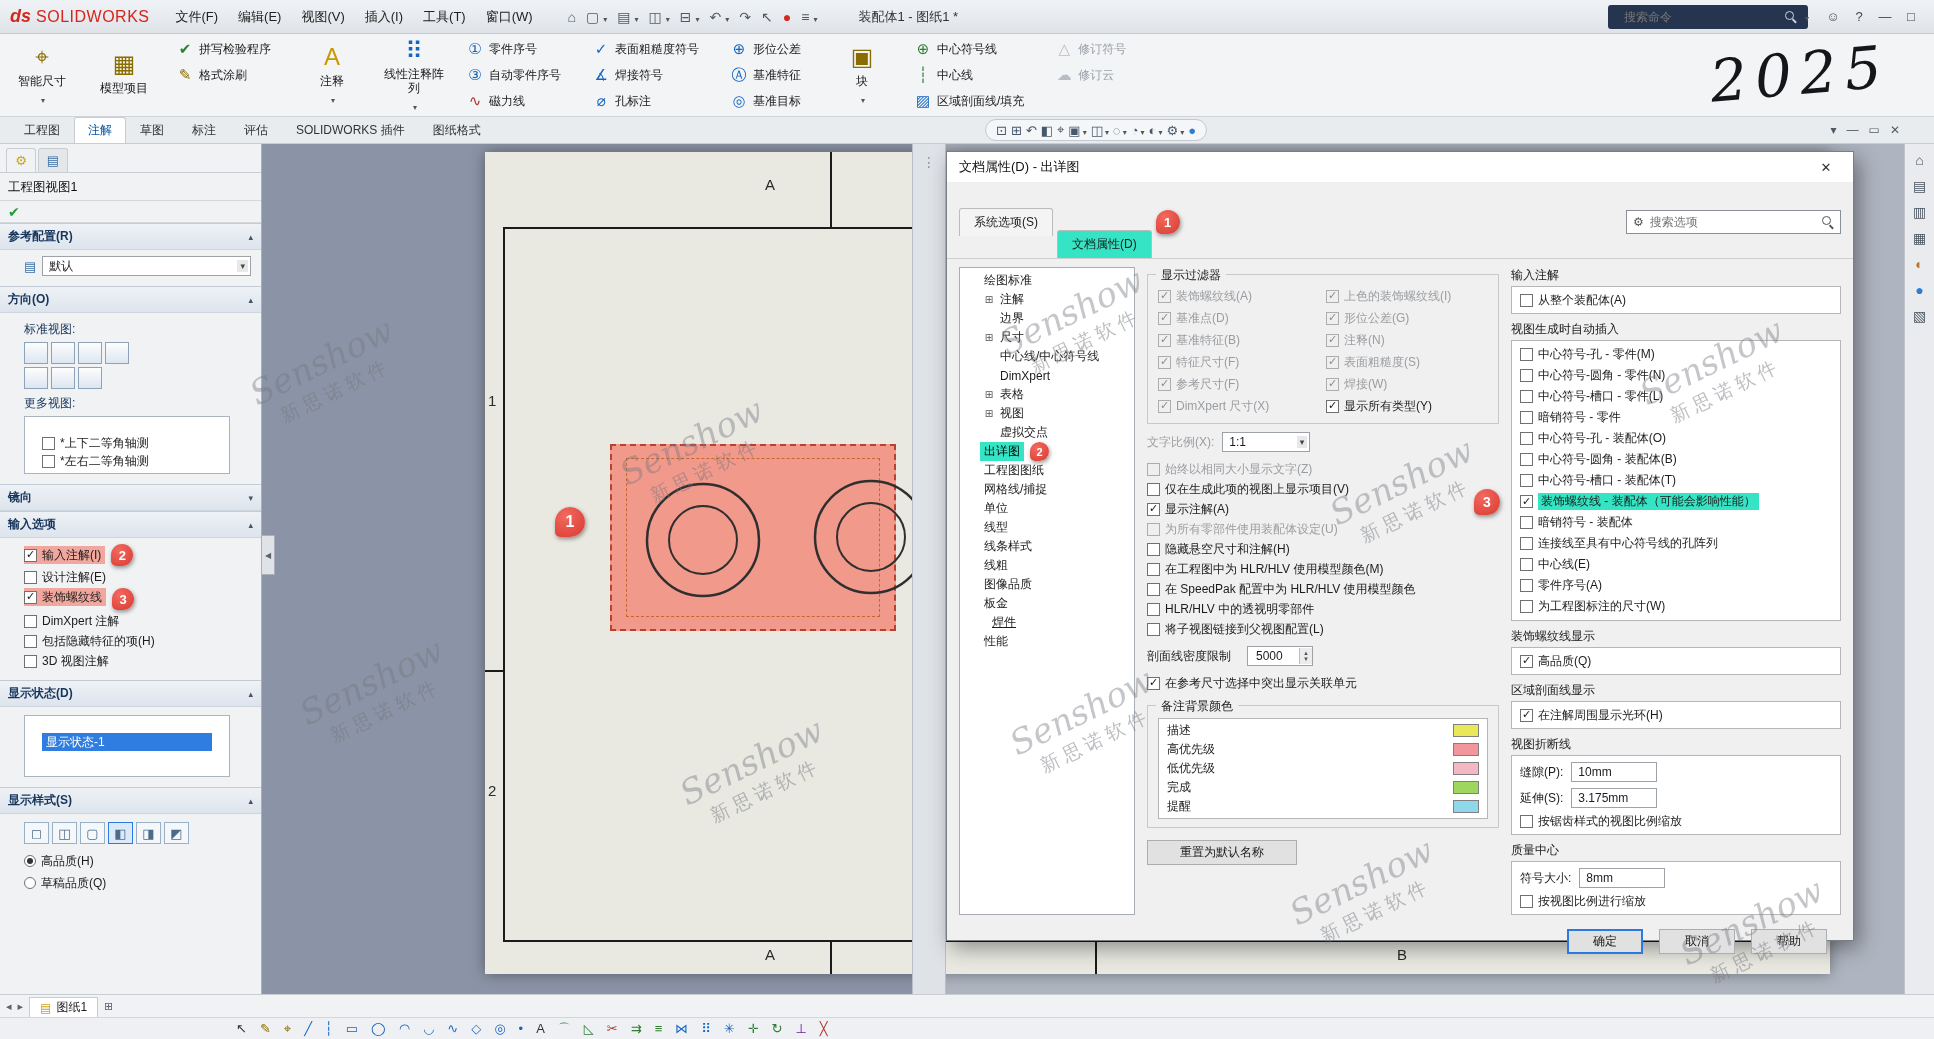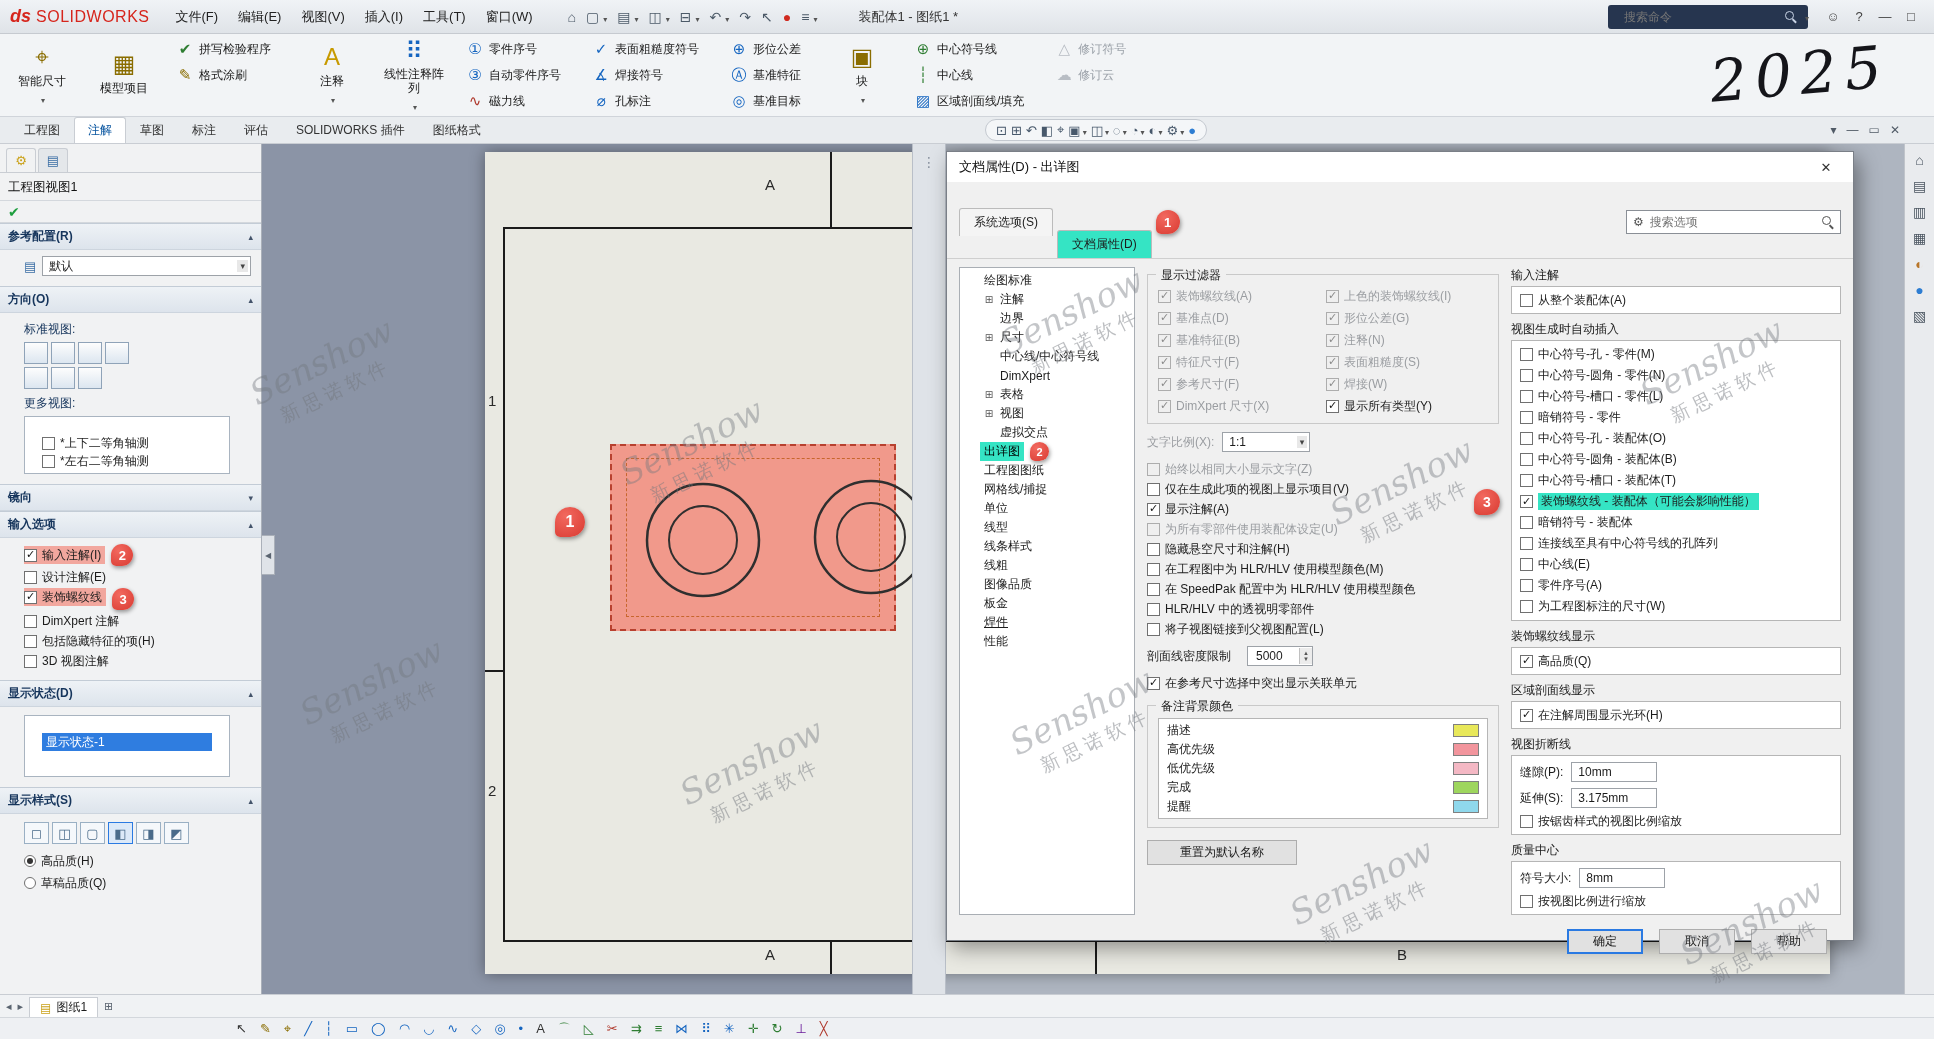--- a/index.html
+++ b/index.html
@@ -831,21 +831,21 @@
               <span class="tlabel">图像品质</span>
 
             </div>
 
             <div class="trow" style="padding-left: 6px;">
               <span class="tmark"></span>
               <span class="tlabel">板金</span>
 
             </div>
 
-            <div class="trow" style="padding-left: 6px; text-decoration: underline;">
+            <div class="trow" style="padding-left: 14px; text-decoration: underline;">
               <span class="tmark"></span>
               <span class="tlabel">焊件</span>
 
             </div>
 
             <div class="trow" style="padding-left: 6px;">
               <span class="tmark"></span>
               <span class="tlabel">性能</span>
 
             </div>

